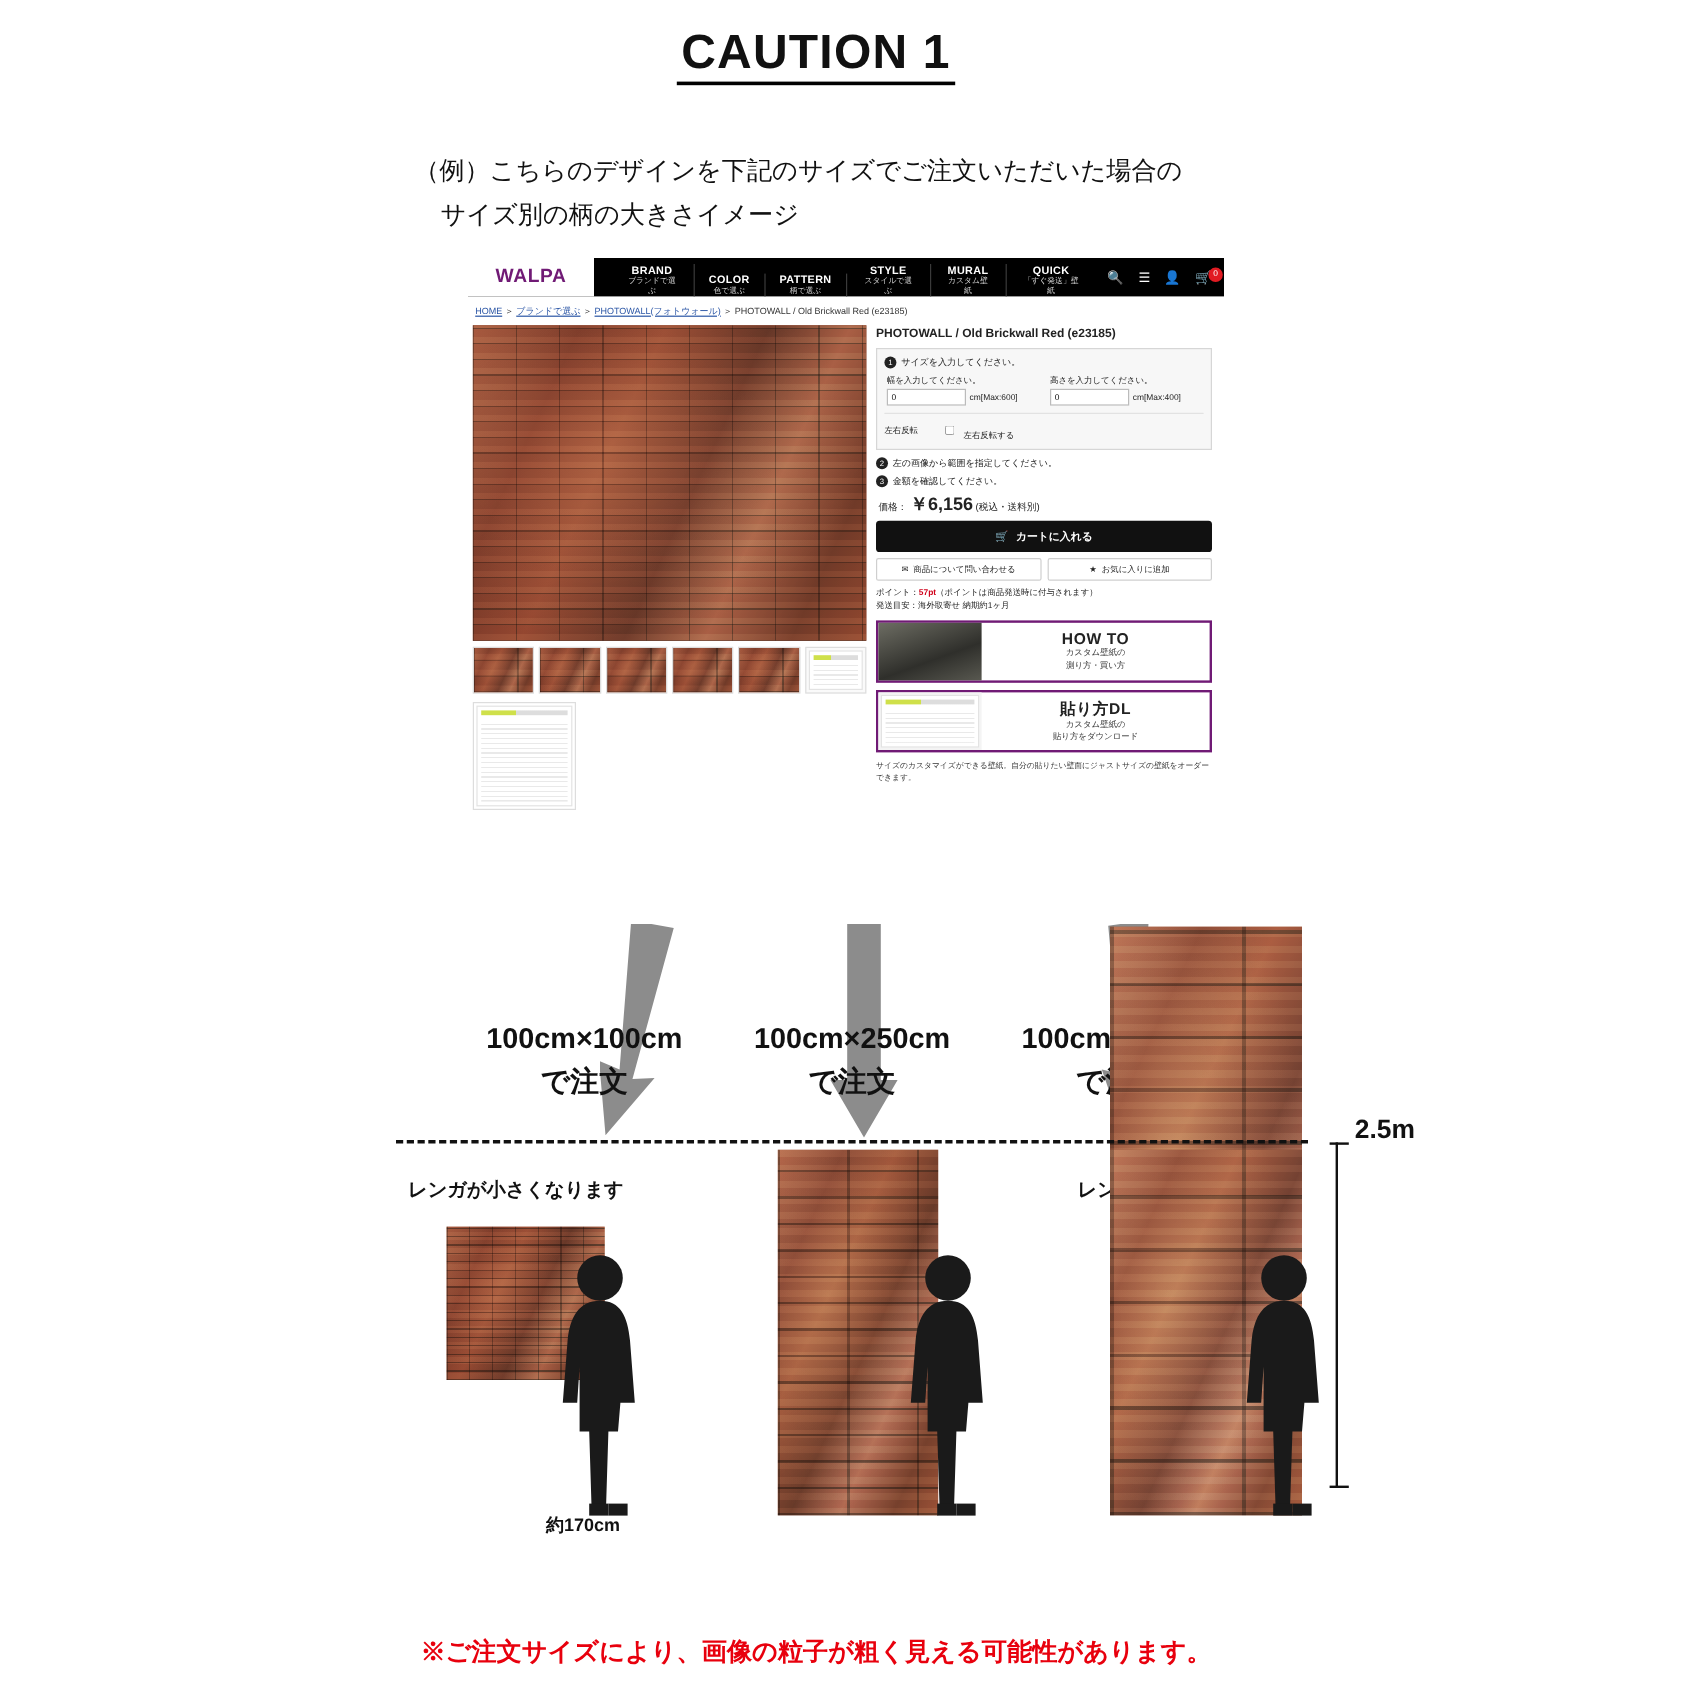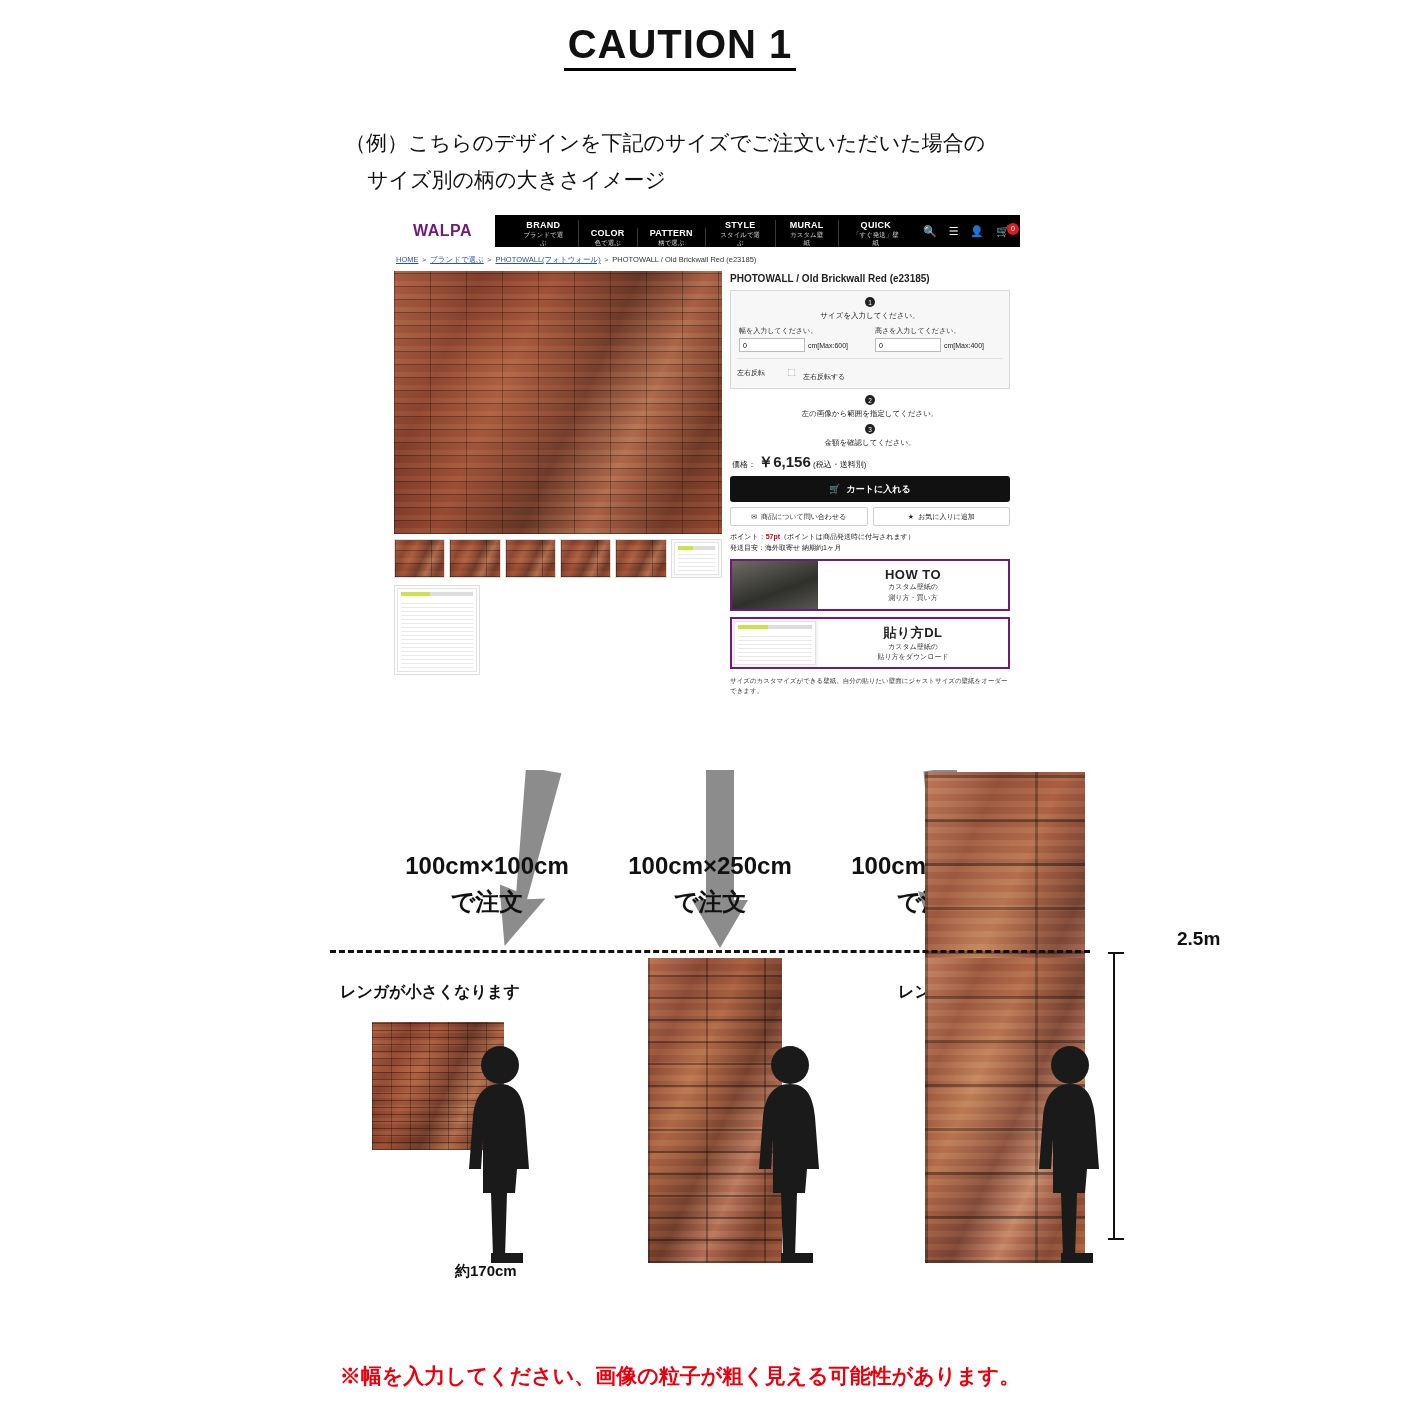--- a/index.html
+++ b/index.html
@@ -101,21 +101,21 @@
     content:"";position:absolute;left:3px;top:11px;right:3px;bottom:3px;
     background:repeating-linear-gradient(0deg,#e9e9e9 0 1px,#fff 1px 4px);
   }
   .bigdoc{
     width:84px;height:88px;border:1px solid #ddd;background:#fff;position:relative;margin-top:7px;
   }
 
   .rightcol{width:280px;}
   .prodtitle{font-size:10px;font-weight:bold;margin:2px 0 6px 0;}
   .panel{border:1px solid #d6d6d6;background:#f7f7f7;padding:6px;}
-  .step{display:flex;align-items:center;gap:4px;font-size:7.5px;margin-bottom:5px;flex-direction:column;}
+  .step{display:flex;align-items:center;gap:4px;font-size:7.5px;margin-bottom:5px;}
   .num{
     width:10px;height:10px;border-radius:50%;background:#222;color:#fff;
     font-size:6.5px;display:flex;align-items:center;justify-content:center;flex:0 0 auto;
   }
   .fields{display:flex;gap:8px;margin:0 0 6px 2px;}
   .field{flex:1;font-size:7px;}
   .field .fl{margin-bottom:2px;}
   .inputrow{display:flex;align-items:center;gap:3px;}
   .inputrow input{
     width:58px;height:12px;border:1px solid #bbb;background:#fff;font-size:7px;padding:0 3px;
@@ -150,21 +150,21 @@
 
   .ordlabel{
     position:absolute;text-align:center;font-size:24px;font-weight:bold;line-height:1.5;color:#111;
   }
 
   .dashline{
     position:absolute;left:330px;top:950px;width:760px;height:0;
     border-top:3px dashed #111;
   }
   .scalewrap{position:absolute;left:1105px;top:940px;width:120px;height:320px;}
-  .scaletext{position:absolute;left:24px;top:-12px;font-size:19px;font-weight:bold;margin-left:48px;}
+  .scaletext{position:absolute;left:24px;top:-12px;font-size:22px;font-weight:bold;}
   .scalebar{position:absolute;left:8px;top:12px;width:0;height:288px;border-left:2px solid #111;}
   .scalebar::before,.scalebar::after{
     content:"";position:absolute;left:-7px;width:16px;height:2px;background:#111;
   }
   .scalebar::before{top:0;}
   .scalebar::after{bottom:0;}
 
   .cap{position:absolute;font-size:16px;font-weight:bold;color:#111;}
 
   
@@ -470,15 +470,15 @@
         <circle cx="45" cy="22" r="19"></circle>
         <path d="M45 41 C28 41 20 54 18 74 L14 126 L26 126 L28 96 L28 150 L36 150 L38 214 L50 214 L52 150 L60 150 L62 126 L74 126 L70 74 C68 54 62 41 45 41 Z"></path>
         <rect x="36" y="210" width="16" height="10"></rect>
         <rect x="52" y="210" width="16" height="10"></rect>
       </g>
     </svg>
   </div>
 
   <div class="approx" style="left:455px;top:1262px;">約170cm</div>
 
-  <div class="warn" style="top:1362px;">※幅を入力してください、画像の粒子が粗く見える可能性があります。</div>
+  <div class="warn" style="top:1362px;">※ご注文サイズにより、画像の粒子が粗く見える可能性があります。</div>
 
 </div>
 
 </body></html>

